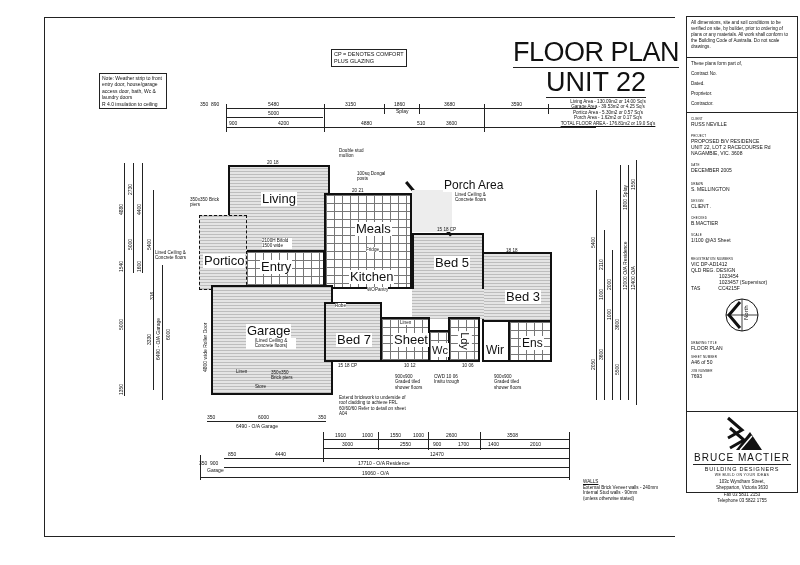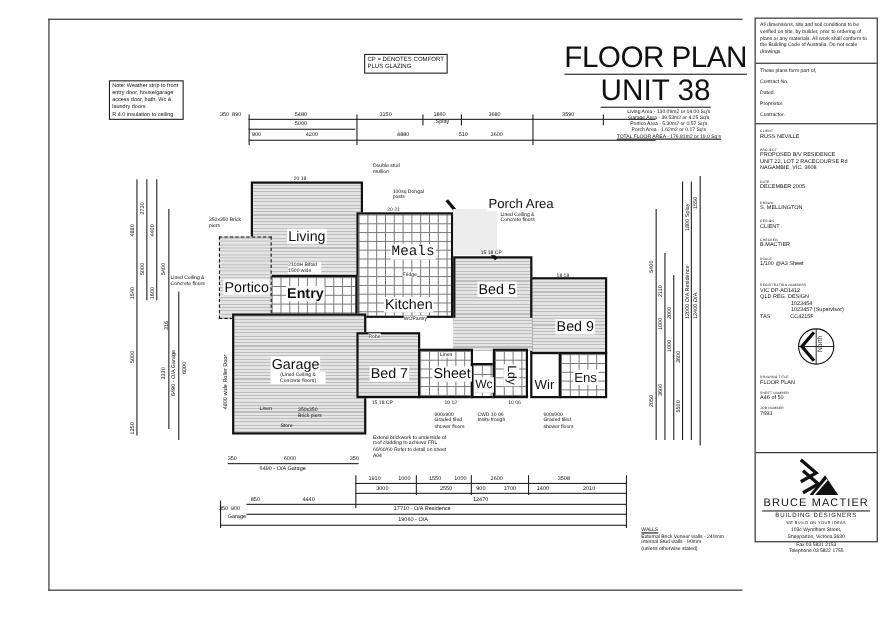--- a/index.html
+++ b/index.html
@@ -26,21 +26,21 @@
   .vtext{position:absolute;font-size:5px;line-height:6px;transform:rotate(-90deg);transform-origin:left top;white-space:nowrap;}
   .logo-name{font-size:10px;letter-spacing:1px;text-align:center;border-bottom:1px solid #222;margin:0 6px;line-height:12px;}
   .logo-sub{font-size:5.5px;letter-spacing:0.8px;text-align:center;line-height:8px;}
 </style>
 </head>
 <body>
 
 <div class="frame"></div>
 
 <div class="title1">FLOOR PLAN</div>
-<div class="title2">UNIT 38</div>
+<div class="title2">UNIT 22</div>
 
 <div class="areas">
   <div>Living Area - 130.09m2 or 14.00 Sq's</div>
   <div>Garage Area - 39.53m2 or 4.25 Sq's</div>
   <div>Portico Area - 5.30m2 or 0.57 Sq's</div>
   <div>Porch Area - 1.62m2 or 0.17 Sq's</div>
   <div class="tot">TOTAL FLOOR AREA - 176.81m2 or 19.0 Sq's</div>
 </div>
 
 <div class="note" style="left:331px;top:49px;font-size:5.5px;line-height:7px;">
@@ -151,29 +151,29 @@
 
   <div class="room tiles" style="left:448px;top:317px;width:32px;height:45px;"></div>
 
   <div class="room" style="left:482px;top:320px;width:28px;height:42px;background:#fff;"></div>
 
   <div class="room tiles" style="left:508px;top:320px;width:44px;height:42px;"></div>
 
   <div class="abs" style="left:405px;top:183px;width:3px;height:70px;background:#111;transform:rotate(-40deg);transform-origin:top left;"></div>
   <div class="abs" style="left:412px;top:190px;width:40px;height:42px;background:#ededed;"></div>
 
-  <div class="room-label" style="left:261px;top:208px;">Living</div>
-  <div class="room-label" style="left:355px;top:222px;font-family:Liberation Mono, monospace;">Meals</div>
+  <div class="room-label" style="left:261px;top:192px;">Living</div>
+  <div class="room-label" style="left:355px;top:222px;">Meals</div>
   <div class="room-label" style="left:349px;top:270px;">Kitchen</div>
   <div class="room-label" style="left:203px;top:254px;">Portico</div>
-  <div class="room-label" style="left:260px;top:260px;font-weight:bold;">Entry</div>
+  <div class="room-label" style="left:260px;top:260px;">Entry</div>
   <div class="room-label" style="left:246px;top:324px;">Garage</div>
   <div class="small-label" style="left:246px;top:338px;width:50px;white-space:normal;text-align:center;background:#fff;">(Lined Ceiling &amp; Concrete floors)</div>
   <div class="room-label" style="left:434px;top:256px;">Bed 5</div>
-  <div class="room-label" style="left:505px;top:290px;">Bed 9</div>
+  <div class="room-label" style="left:505px;top:290px;">Bed 3</div>
   <div class="room-label" style="left:336px;top:333px;">Bed 7</div>
   <div class="room-label" style="left:393px;top:333px;">Sheet</div>
   <div class="room-label" style="left:431px;top:343px;font-size:11px;">Wc</div>
   <div class="room-label" style="left:455px;top:334px;font-size:11px;transform:rotate(90deg);">Ldy</div>
   <div class="room-label" style="left:485px;top:343px;font-size:12px;">Wir</div>
   <div class="room-label" style="left:521px;top:336px;font-size:12px;">Ens</div>
   <div class="room-label" style="left:443px;top:178px;font-size:12px;">Porch Area</div>
 
   <div class="small-label" style="left:339px;top:148px;width:30px;white-space:normal;">Double stud mullion</div>
   <div class="small-label" style="left:357px;top:171px;width:34px;white-space:normal;">100sq Dongal posts</div>

